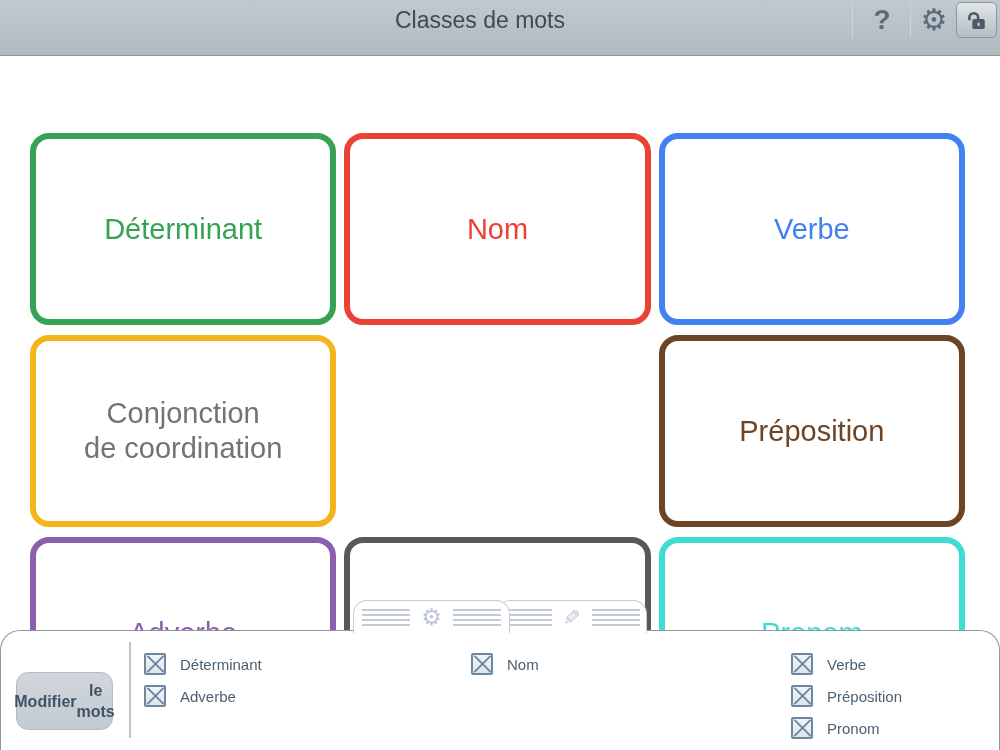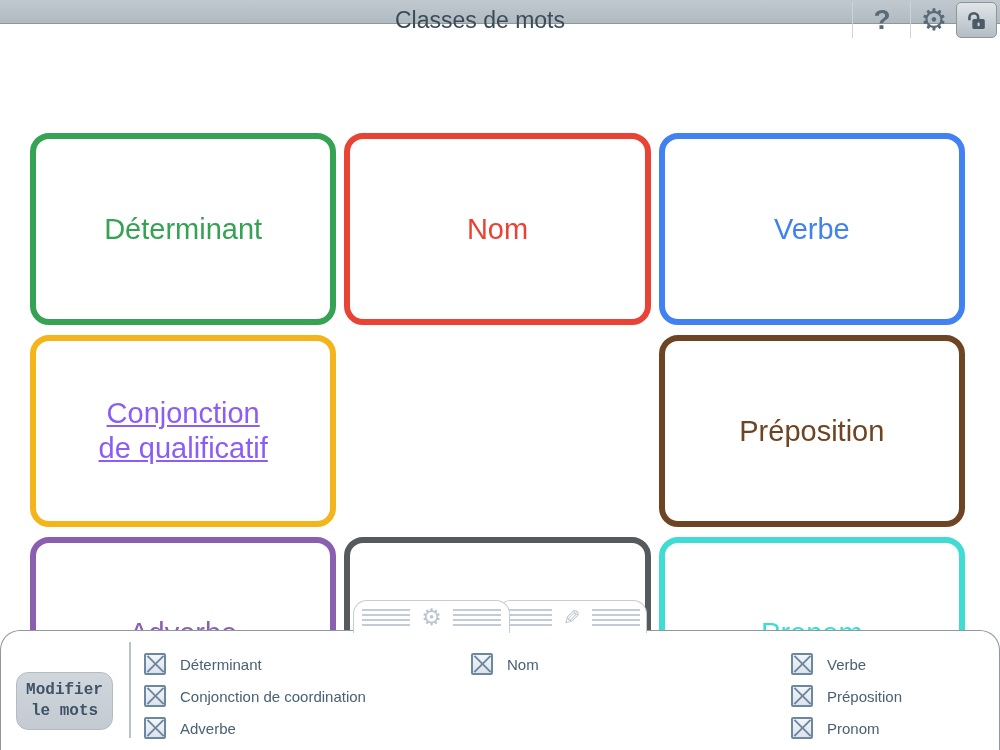--- a/index.html
+++ b/index.html
@@ -1,21 +1,21 @@
 <!DOCTYPE html>
 <html><head>
 <meta charset="utf-8">
 <style>
   * { margin:0; padding:0; box-sizing:border-box; }
   html,body { width:1000px; height:750px; overflow:hidden; background:#fff;
               font-family:"Liberation Sans", sans-serif; }
   body { position:relative; }
 
   
-  .titlebar { position:absolute; left:0; top:0; width:1000px; height:24px;
+  .titlebar { position:absolute; left:0; top:0; width:1000px; height:56px;
               background:linear-gradient(#c0c9cf,#b0bac1);
               border-bottom:1px solid #8e979d; z-index:40; }
   .titlebar .title { position:absolute; left:0; right:40px; top:0; height:40px;
               line-height:40px; text-align:center; font-size:23px; color:#3d4b57; }
   .tb-sep { position:absolute; top:2px; width:1px; height:36px; background:#cdd4d9; }
   .sep-1 { left:852px; } .sep-2 { left:910px; }
   .tb-btn { position:absolute; top:0; height:40px; border:none; background:transparent;
             color:#57markers6774; cursor:pointer; display:flex; align-items:center; justify-content:center; }
   .help-btn { left:856px; width:52px; color:#57listing6774; }
   .help-btn span { font-size:28px; font-weight:bold; color:#5a6a76; }
@@ -50,23 +50,23 @@
   .tab-glyph { font-size:23px; color:#bcc6d1; line-height:23px; }
   .tab-edit .tab-glyph { transform:scaleX(-1); font-size:21px; }
 
   
   .panel { position:absolute; left:0; top:630px; width:1000px; height:120px;
            background:#fff; border:1.5px solid #90989d; border-bottom:none;
            border-radius:20px 20px 0 0; z-index:20; }
   .modify-btn { position:absolute; left:15px; top:41px; width:97px; height:58px;
            background:linear-gradient(#d0d6dc,#c3cad1); border:1px solid #b4bcc3;
            border-radius:12px; cursor:pointer;
-           display:flex; flex-direction:column; align-items:center; justify-content:center;
+           display:flex; flex-direction:row; align-items:center; justify-content:center;
            font-size:16px; font-weight:bold; color:#3f5368; line-height:21px;
-           font-family:Liberation Mono, monospace; }
+           font-family:Liberation Sans, sans-serif; }
   .v-divider { position:absolute; left:128px; top:11px; width:1.5px; height:96px;
            background:#b9c3cb; }
   .chk-col { position:absolute; top:17px; display:flex; flex-direction:column; }
   .col-1 { left:143px; } .col-2 { left:470px; } .col-3 { left:790px; }
   .chk-item { height:32px; display:flex; align-items:center; gap:14px; cursor:pointer; }
   .chk-spacer { height:32px; }
   .chk { position:relative; width:22px; height:22px; border:2px solid #6e87a0;
          border-radius:2px; background:linear-gradient(#f3f6f9,#dce4eb); flex:0 0 22px; }
   .chk::before, .chk::after { content:""; position:absolute; left:-2.5px; top:8px;
          width:23px; height:2.2px; background:#6e87a0; }
@@ -102,23 +102,23 @@
 
   </div>
   <div class="card r1 c2" style="border-color: rgb(232, 67, 52); color: rgb(232, 67, 52);">
     <span class="card-line">Nom</span>
 
   </div>
   <div class="card r1 c3" style="border-color: rgb(65, 129, 241); color: rgb(65, 129, 241);">
     <span class="card-line">Verbe</span>
 
   </div>
-  <div class="card r2 c1" style="border-color: rgb(244, 181, 28); color: #8b5cf6; text-decoration: underline;">
+  <div class="card r2 c1" style="border-color: rgb(244, 181, 28); color: #737373;">
     <span class="card-line">Conjonction</span>
-    <span class="card-line">de qualificatif</span>
+    <span class="card-line">de coordination</span>
   </div>
   <div class="card r2 c3" style="border-color: rgb(110, 69, 36); color: rgb(110, 69, 36);">
     <span class="card-line">Préposition</span>
 
   </div>
   <div class="card r3 c1" style="border-color: rgb(139, 95, 176); color: rgb(139, 95, 176);">
     <span class="card-line">Adverbe</span>
 
   </div>
   <div class="card r3 c2" style="border-color: rgb(86, 90, 94); color: rgb(86, 90, 94);">
@@ -149,24 +149,20 @@
   </button>
   <div class="v-divider"></div>
 
   <div class="chk-col col-1">
     <div class="chk-item">
       <span class="chk"></span>
       <span class="chk-label">Déterminant</span>
     </div>
     <div class="chk-item">
       <span class="chk"></span>
-      <span class="chk-label">Conjonction de coordination</span>
-    </div>
-    <div class="chk-item">
-      <span class="chk"></span>
       <span class="chk-label">Adverbe</span>
     </div>
   </div>
 
   <div class="chk-col col-2">
     <div class="chk-item">
       <span class="chk"></span>
       <span class="chk-label">Nom</span>
     </div>
     <div class="chk-spacer"></div>

